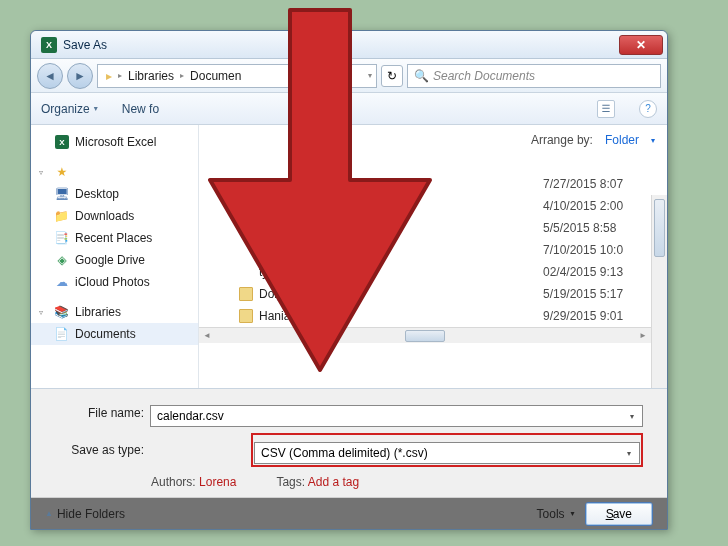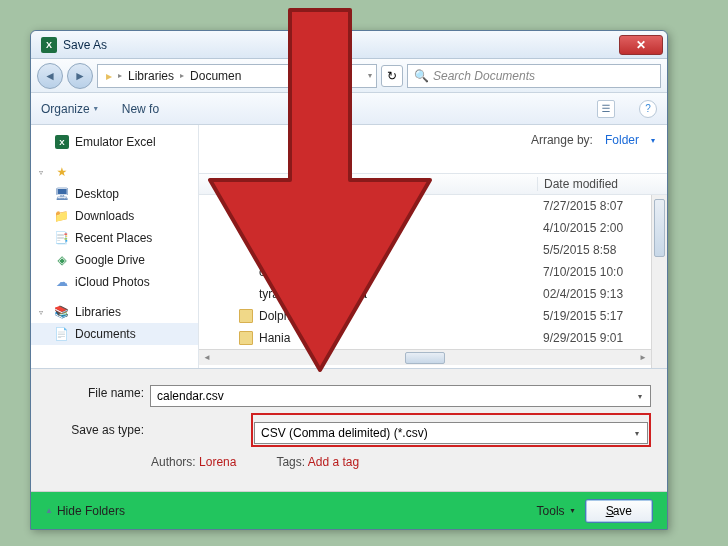--- a/index.html
+++ b/index.html
@@ -49,30 +49,30 @@
 .fh-name { flex:1; padding-left:40px; color:#4a4a4a;}
 .fh-date { width:130px; color:#4a4a4a; border-left:1px solid #e0e6ec; padding-left:6px;}
 .filerow { height:22px; display:flex; align-items:center; padding-left:40px;}
 .fr-ico { width:14px; height:14px; background:#f0d888; border:1px solid #d8b050; border-radius:1px; margin-right:6px;}
 .fr-name { flex:1; color:#222;}
 .fr-date { width:130px; color:#4a4a4a; padding-left:6px;}
 .vscroll { position:absolute; right:0; top:22px; bottom:0; width:16px; background:#f0f0f0; border-left:1px solid #d8d8d8;}
 .vthumb { position:absolute; left:2px; right:2px; top:4px; height:58px; background:linear-gradient(#e8eef5,#c8d8e8); border:1px solid #a8b8c8; border-radius:2px;}
 .hscroll { height:16px; background:#f0f0f0; border-top:1px solid #d8d8d8; display:flex; align-items:center; margin-right:16px;}
 .hthumb { margin:0 auto; width:40px; height:12px; background:linear-gradient(#e8eef5,#c8d8e8); border:1px solid #a8b8c8; border-radius:2px;}
-.fieldrows { padding: 10px 16px 6px 18px; display:flex; flex-direction:column; gap:6px;}
+.fieldrows { padding: 10px 24px 6px 18px; display:flex; flex-direction:column; gap:6px;}
 .field { display:flex; align-items:center; gap:6px;}
 .field label { width:95px; text-align:right; color:#222;}
 .field .combo { flex:1; height:22px; background:#fff; border:1px solid #888; display:flex; align-items:center; padding:0 6px; position:relative;margin-top:6px;}
 .field .combo .dd { position:absolute; right:2px; top:2px; bottom:2px; width:16px; display:flex; align-items:center; justify-content:center; font-size:8px; color:#555;}
 .type-hl { border: 2px solid #d02020; padding:1px; margin-left:101px; margin-right:0; }
 .type-hl .combo { border:1px solid #888; }
 .metarow { display:flex; padding:2px 18px 8px 120px; gap:40px; color:#4a4a4a;}
 .metarow .link { color:#b91c1c;}
-.footer { height:38px; background:#22c55e; display:flex; align-items:center; padding:0 14px; gap:10px; border-top:1px solid #d0d0d0;margin-top:14px;}
+.footer { height:32px; background:#737373; display:flex; align-items:center; padding:0 14px; gap:10px; border-top:1px solid #d0d0d0;}
 .footer .hide { display:flex; align-items:center; gap:4px; color:#222;}
 .footer .hide::before { content:"▲"; font-size:8px; color:#5a7a9a;}
 .footer .fsp { flex:1;}
 .footer .tools { color:#222; display:flex; align-items:center; gap:2px;}
 .footer .tools::after { content:"▾"; font-size:8px; margin-left:4px;}
 .btn { height:24px; padding:0 20px; background:linear-gradient(#fdfefe,#e8eef5); border:1px solid #8898a8; border-radius:3px; display:flex; align-items:center;}
 .btn.primary { border:1px solid #4a7ab8; box-shadow:0 0 0 1px #a8c8e8 inset;}
 .btn u { text-decoration:underline;}
 .arrow-overlay { position:absolute; left:180px; top:0; width:270px; height:390px; pointer-events:none;}
 </style>
@@ -113,21 +113,21 @@
     <span class="tb-spacer"></span>
     <span class="tb-icon">☰</span>
     <span class="tb-icon" style="color:#3a8ad8;border-radius:50%">?</span>
   </div>
 
   <div class="content">
     <div class="sidebar">
       <div class="sb-row">
         <span class="tri"></span>
           <span class="ico excel">X</span>
-        <span class="sb-label">Emulator Excel</span>
+        <span class="sb-label">Microsoft Excel</span>
       </div>
       <div style="height:8px"></div>
       <div class="sb-row">
         <span class="tri">▿</span>
           <span class="ico star">★</span>
       </div>
       <div class="sb-row indent">
         <span class="ico desktop">🖥</span>
         <span class="sb-label">Desktop</span>
       </div>
@@ -162,24 +162,20 @@
     <div class="main">
       <div class="main-head">
         <span class="lib-title"><span style="visibility:hidden">Documents Libr</span><span>ary</span></span>
         <div class="arrange">
           <span>Arrange by:</span>
           <span class="link">Folder</span>
           <span style="font-size:8px;color:#1a6ad8">▾</span>
         </div>
       </div>
       <div class="filelist">
-        <div class="filehead">
-          <span class="fh-name">Name</span>
-          <span class="fh-date">Date modified</span>
-        </div>
         <div class="filerow">
             <span class="fr-ico" style="visibility:hidden"></span>
             <span class="fr-name"></span>
             <span class="fr-date">7/27/2015 8:07</span>
           </div>
         <div class="filerow">
             <span class="fr-ico" style="visibility:hidden"></span>
             <span class="fr-name"></span>
             <span class="fr-date">4/10/2015 2:00</span>
           </div>

